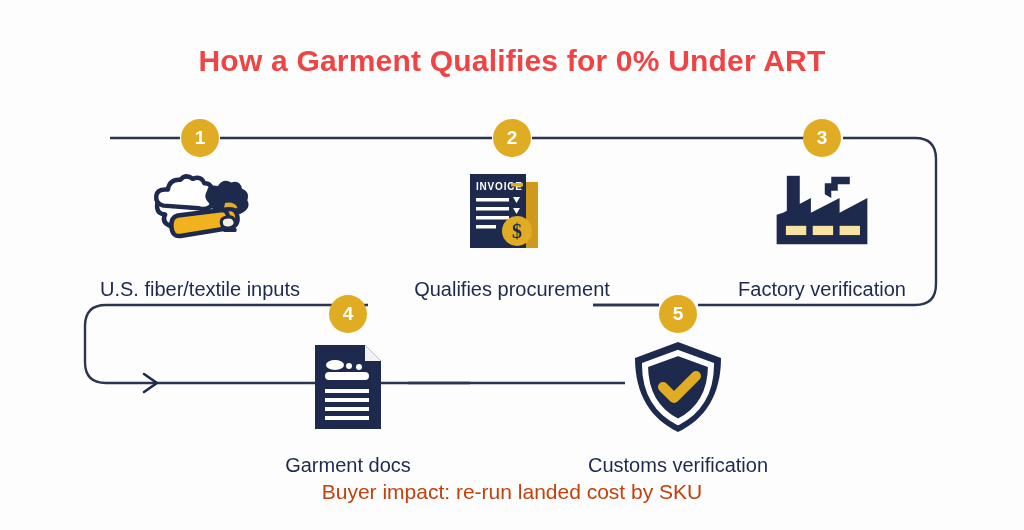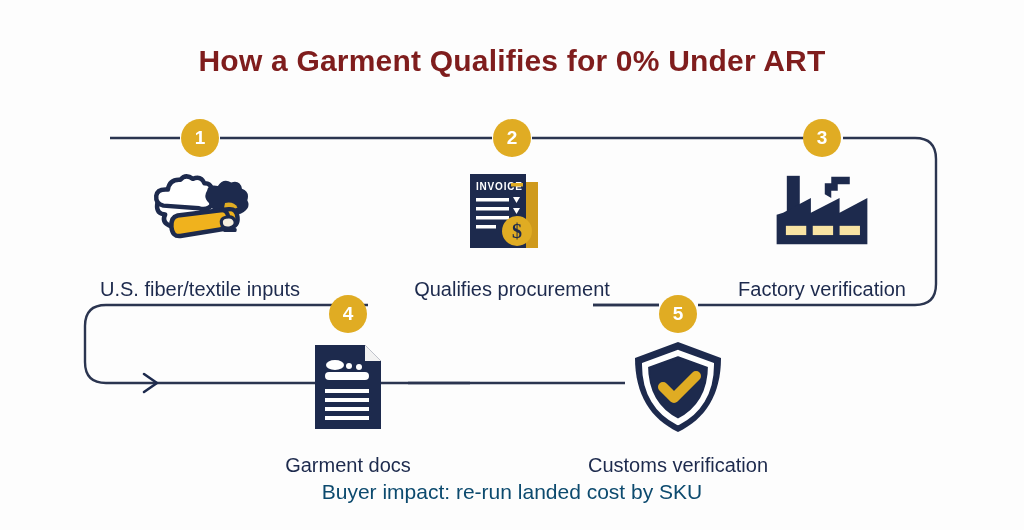--- a/index.html
+++ b/index.html
@@ -22,21 +22,21 @@
 
   
   .title {
     position: absolute;
     left: 0;
     top: 44px;
     width: 1024px;
     text-align: center;
     font-size: 30px;
     font-weight: 700;
-    color: #7f1d1d;
+    color: #ef4444;
     letter-spacing: 0.2px;
   }
 
   
   .connectors {
     position: absolute;
     left: 0;
     top: 0;
     width: 1024px;
     height: 530px;
@@ -97,21 +97,21 @@
   #step-5 { left: 558px; top: 295px; }
 
   
   .footer-note {
     position: absolute;
     left: 0;
     top: 480px;
     width: 1024px;
     text-align: center;
     font-size: 21px;
-    color: #0c4a6e;
+    color: #c2410c;
   }
 </style>
 </head>
 <body>
 
 <div id="infographic">
 
   <div class="title">How a Garment Qualifies for 0% Under ART</div>
 
   <svg class="connectors" viewBox="0 0 1024 530" xmlns="http://www.w3.org/2000/svg">

